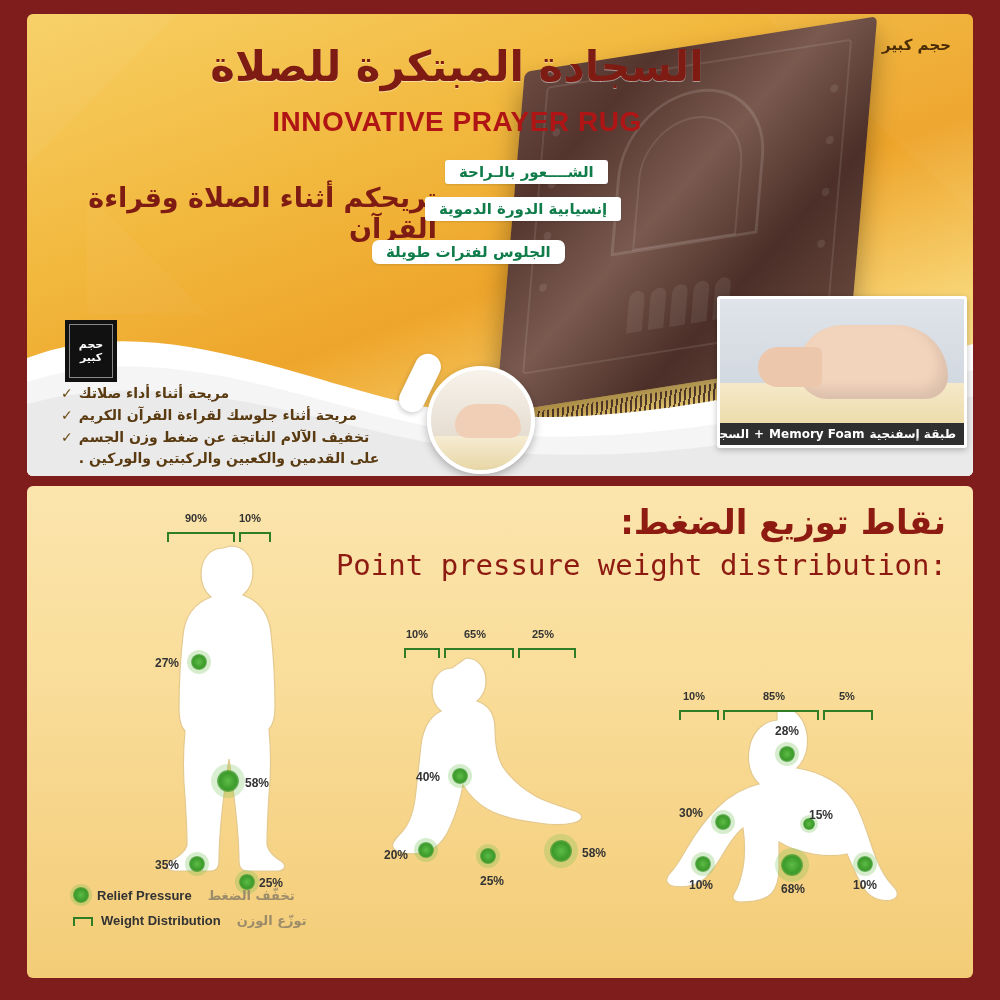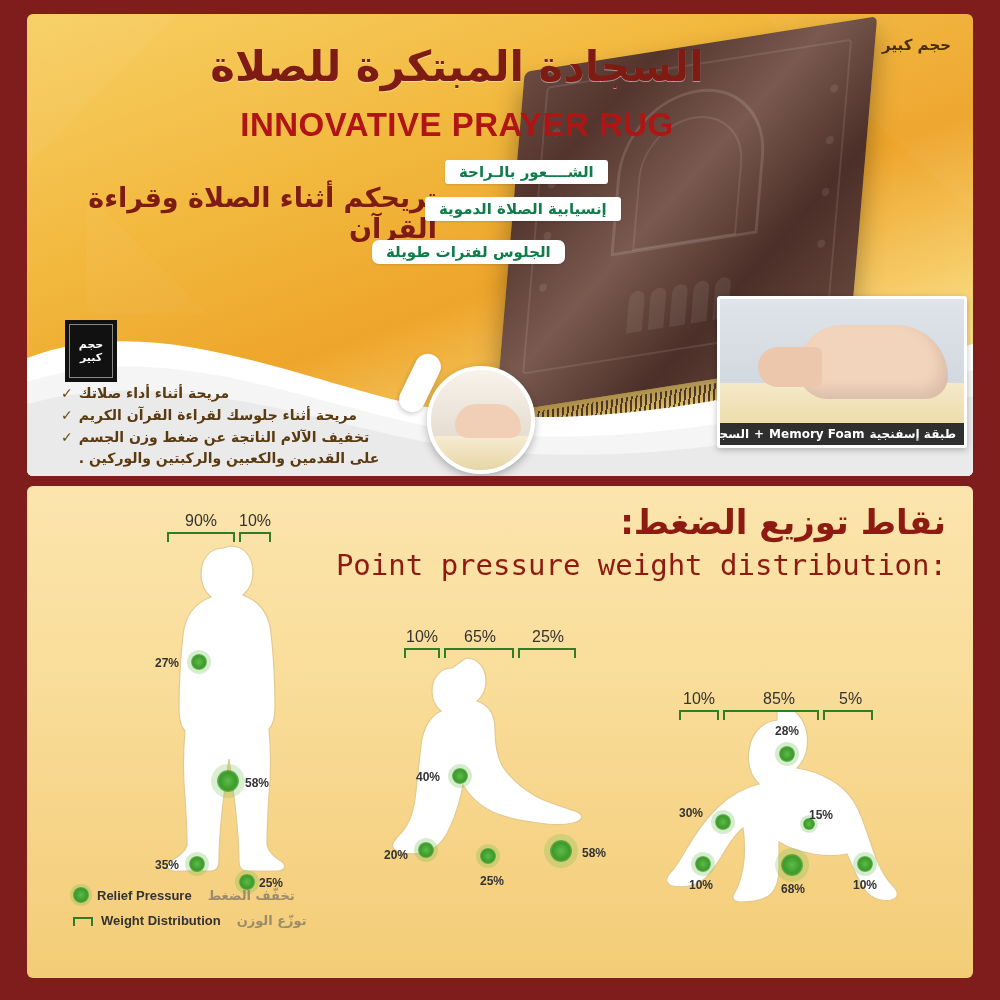--- a/index.html
+++ b/index.html
@@ -52,21 +52,21 @@
     color: #7e1b12;
     letter-spacing: 0px;
     text-shadow: 0 1px 0 rgba(255,255,255,.45);
     font-family: "DejaVu Sans", "Liberation Sans", sans-serif;
   }
   .en-title {
     position: absolute;
     left: 170px; top: 92px;
     width: 520px;
     text-align: center;
-    font-size: 33px;
+    font-size: 28px;
     font-weight: bold;
     color: #b01515;
     letter-spacing: .5px;
   }
   .size-badge-text {
     position: absolute;
     right: 22px; top: 22px;
     direction: rtl;
     font-size: 15px;
     font-weight: bold;
@@ -335,22 +335,22 @@
   }
   .bracket:before, .bracket:after {
     content: "";
     position: absolute; top: -1px;
     width: 2px; height: 9px; background: #2f7d25;
   }
   .bracket:before { left: 0; }
   .bracket:after { right: 0; }
   .br-lbl {
     position: absolute;
-    font-size: 16px;
-    font-weight: normal;
+    font-size: 11px;
+    font-weight: bold;
     color: #333;
     white-space: nowrap;
   }
 
   
   .legend { position: absolute; left: 46px; bottom: 40px; }
   .legend-row { display: flex; align-items: center; gap: 8px; margin-bottom: 10px; }
   .legend-en { font-size: 13px; color: #333; font-weight: bold; }
   .legend-ar {
     font-size: 13px; color: #9c8c6a; direction: rtl; font-weight: bold;
@@ -411,21 +411,21 @@
       <path d="M0,96 C150,46 310,132 440,146 C580,160 720,142 946,84 L946,190 L0,190 Z" fill="#f3f3f3" opacity=".85"></path>
       <path d="M0,118 C160,74 320,150 450,164 C590,178 730,162 946,110 L946,190 L0,190 Z" fill="#e9e9e9" opacity=".9"></path>
     </svg>
 
     <div class="ar-title">السجادة المبتكرة للصلاة</div>
     <div class="en-title">INNOVATIVE PRAYER RUG</div>
     <div class="size-badge-text">حجم كبير</div>
     <div class="ar-sub">تريحكم أثناء الصلاة وقراءة القرآن</div>
 
     <div class="pill pill1">الشــــعور بالـراحة</div>
-    <div class="pill pill2">إنسيابية الصلاة الدموية</div>
+    <div class="pill pill2">إنسيابية الدورة الدموية</div>
     <div class="pill pill3">الجلوس لفترات طويلة</div>
 
     <div class="size-icon">
       <div class="size-icon-inner">حجم كبير</div>
     </div>
 
     <div class="mag-handle"></div>
     <div class="magnifier">
       <div class="m-foam"></div>
       <div class="m-hand"></div>

